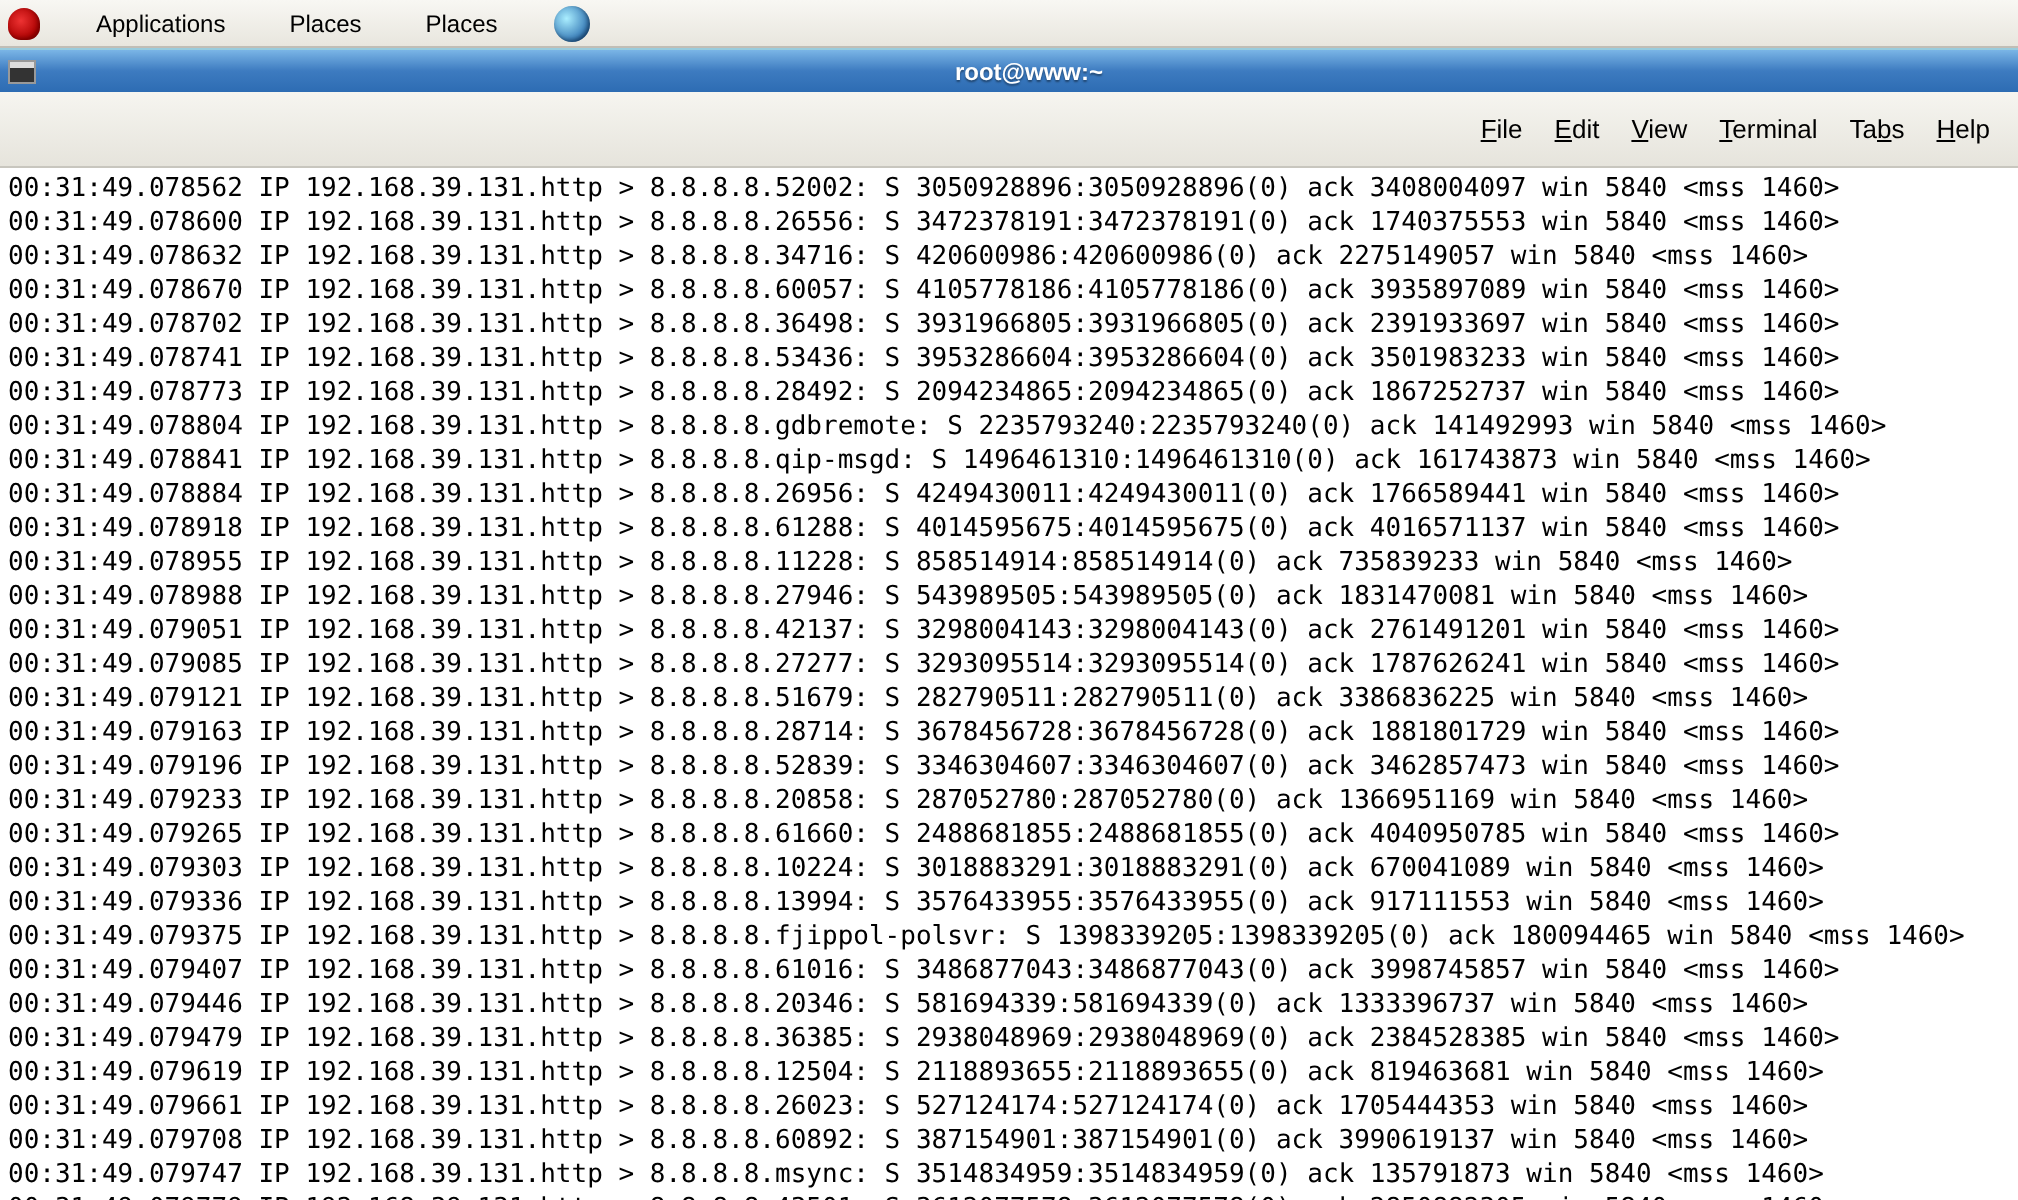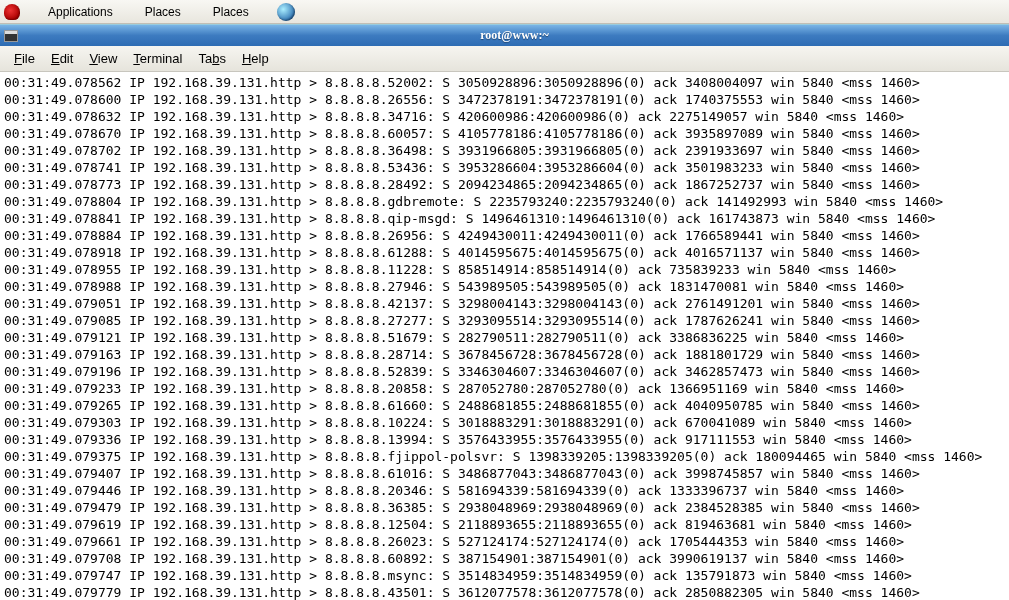--- a/index.html
+++ b/index.html
@@ -34,21 +34,20 @@
 .titlebar { 
   background: linear-gradient(to bottom, #7ab5e6, #3d7bc0 50%, #2d6cb3); 
   height: 22px; 
   display: flex; 
   align-items: center; 
   padding: 0 4px;
   color: #fff; 
   font-size: 12px; 
   font-weight: bold;
   border-top: 1px solid #9cd;
-  font-family: Liberation Serif, serif;
 }
 .titlebar .window-icon { 
   width: 14px; height: 12px; 
   background: #333; 
   border: 1px solid #999; 
   margin-right: 6px;
   position: relative;
 }
 .titlebar .window-icon::after { 
   content: ""; 
@@ -57,26 +56,27 @@
   background: #ddd;
 }
 .titlebar .title-text { 
   flex: 1; 
   text-align: center;
   text-shadow: 0 1px 1px rgba(0,0,0,0.4);
 }
 
 .menubar { 
   background: linear-gradient(to bottom, #f6f5f0, #e6e4dc); 
-  height: 26px; 
+  height: 38px; 
   display: flex; 
   align-items: center; 
   padding: 0 6px;
   border-bottom: 1px solid #c8c6be;
   font-size: 13px;
+  justify-content: flex-end;
 }
 .menubar .menu { padding: 2px 8px; cursor: default; color: #000; }
 .menubar .menu .ul { text-decoration: underline; }
 
 .terminal-content { 
   font-family: "DejaVu Sans Mono", "Liberation Mono", monospace; 
   font-size: 13px; 
   line-height: 17px;
   padding: 2px 4px; 
   color: #000; 

